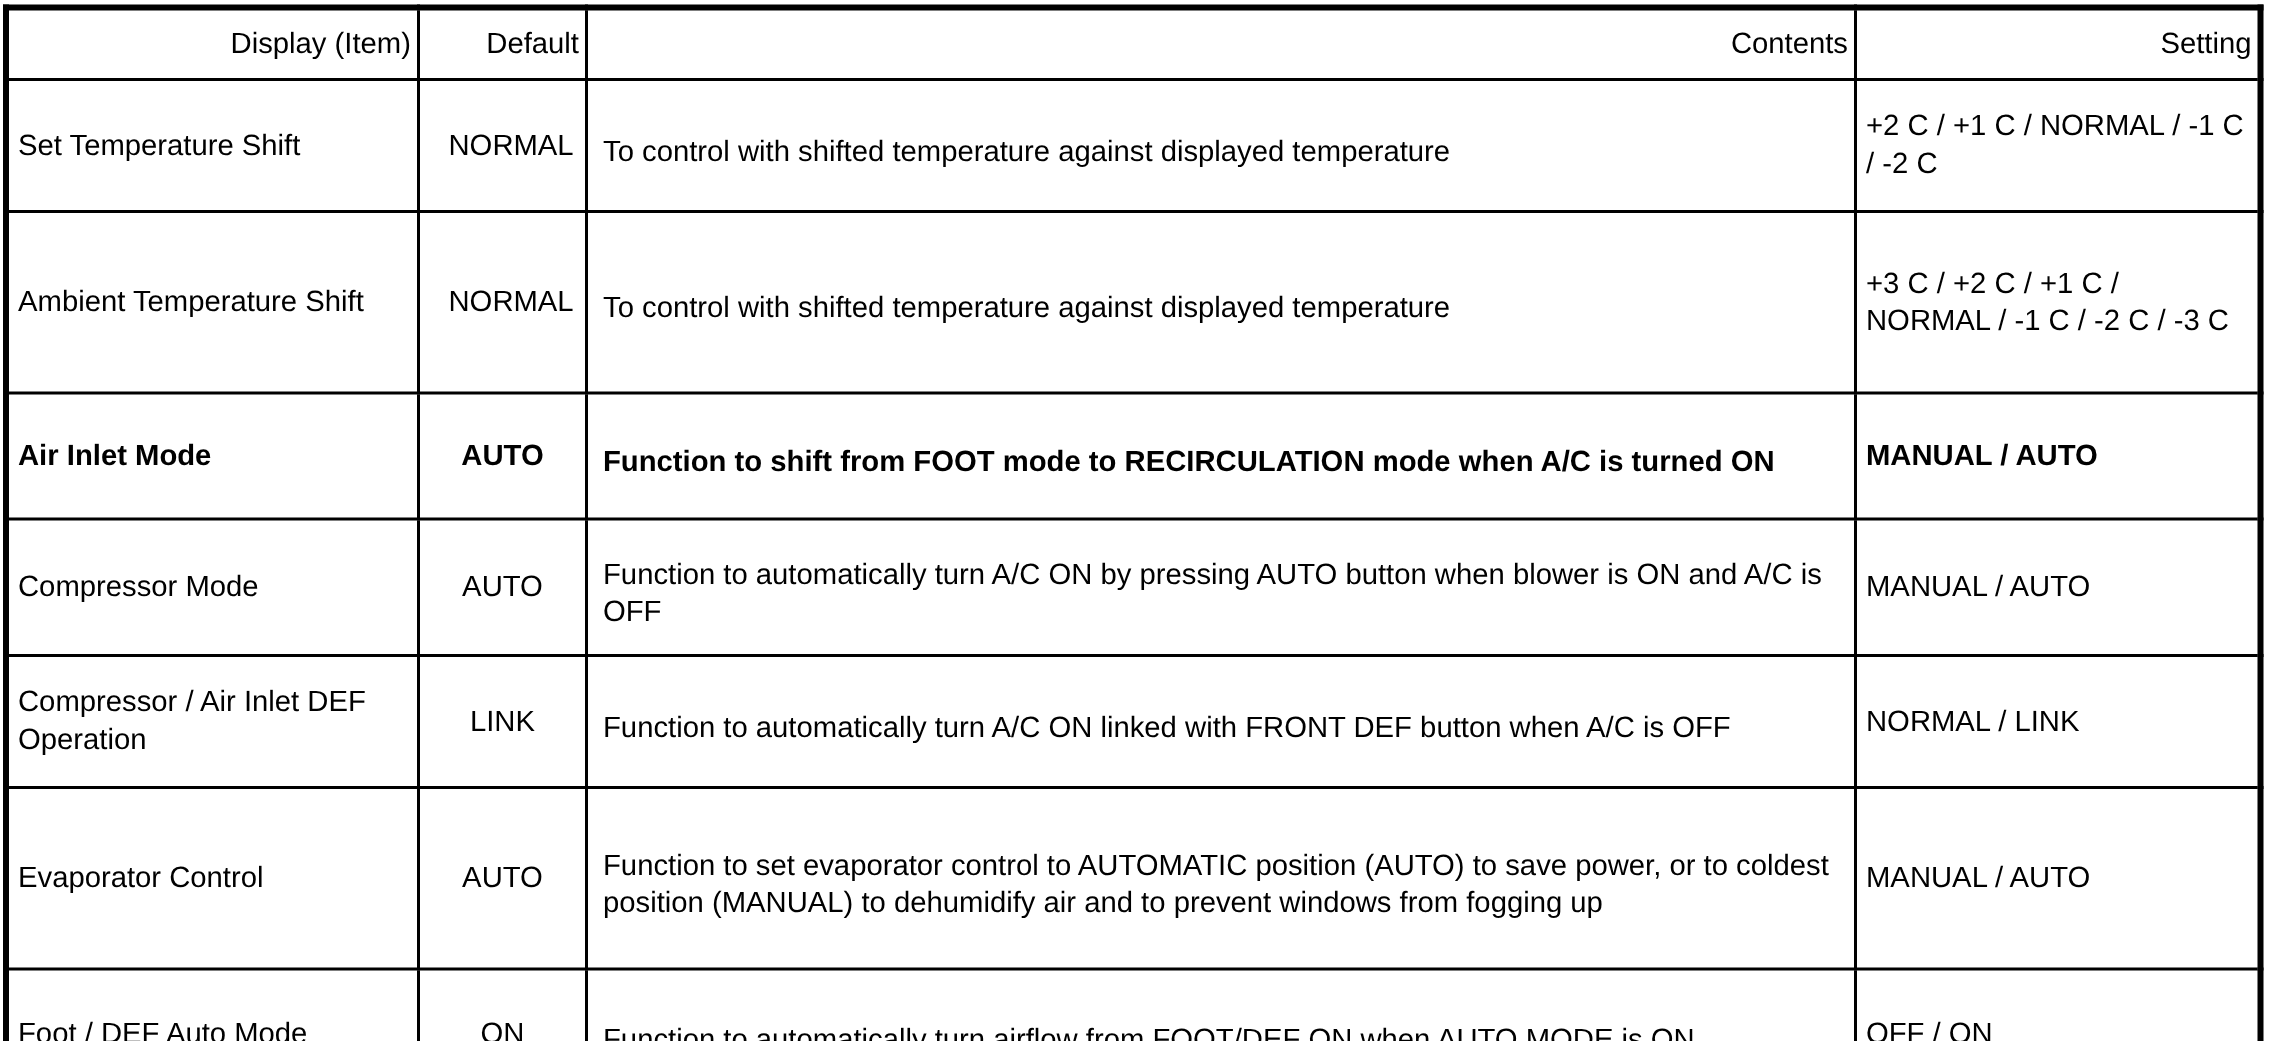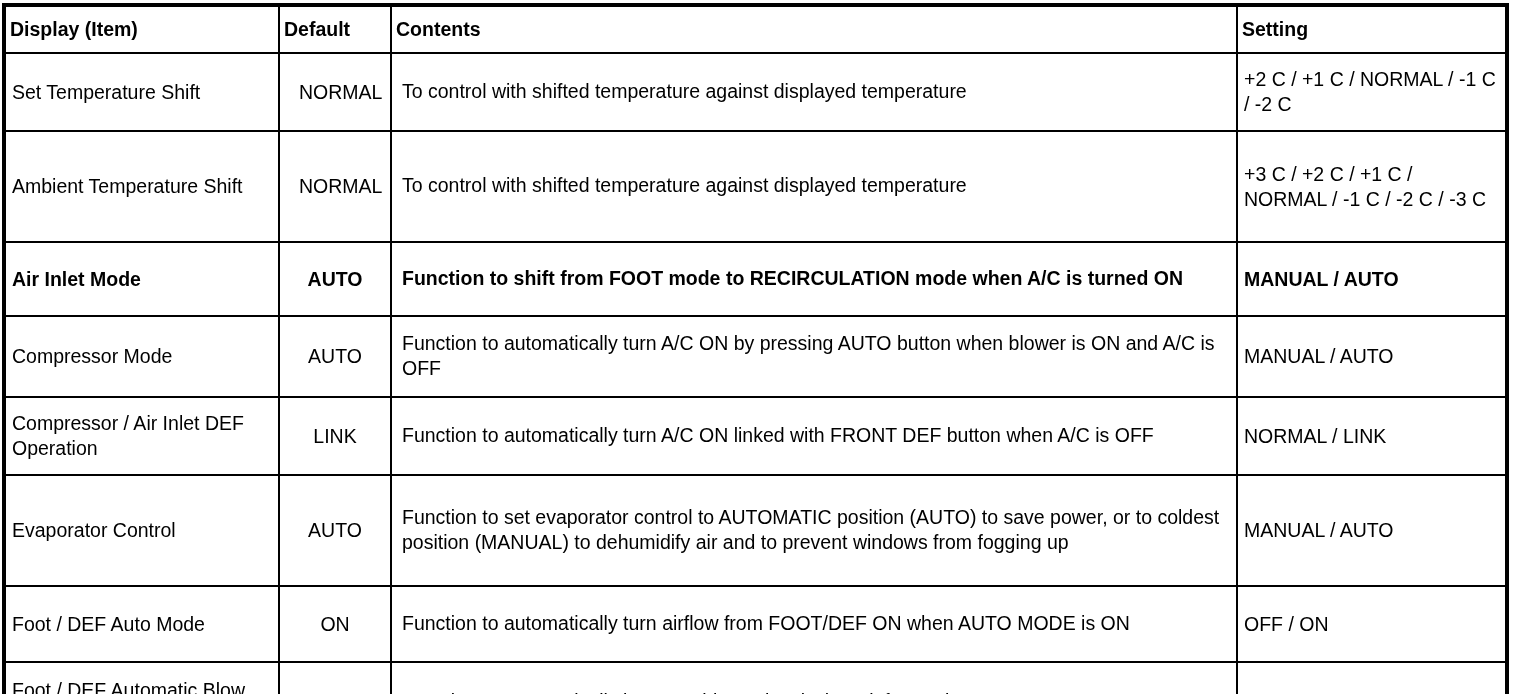--- a/index.html
+++ b/index.html
@@ -38,40 +38,40 @@
     border-width: 4px;
   }
   th, td {
     padding: 0;
     font-size: 19.5px;
     line-height: 1.28;
     color: #000000;
     vertical-align: middle;
   }
   thead th {
-    font-weight: bold;
-    text-align: left;
+    font-weight: normal;
+    text-align: right;
     height: 41px;
     padding: 2px 4px;
   }
   thead tr th {
     border-bottom-width: 3px;
   }
   td.col-display {
     text-align: left;
     padding: 4px 6px;
   }
   td.col-default {
     text-align: center;
     padding: 4px 19px;
     margin-top: 16px;
   }
   td.col-contents {
     text-align: left;
-    padding: 4px 8px 6px 10px;
+    padding: 14px 8px 6px 10px;
   }
   td.col-setting {
     text-align: left;
     padding: 5px 6px;
   }
   col.c-display { width: 275px; }
   col.c-default { width: 112px; }
   col.c-contents { width: 846px; }
   col.c-setting { width: 270px; }
 

